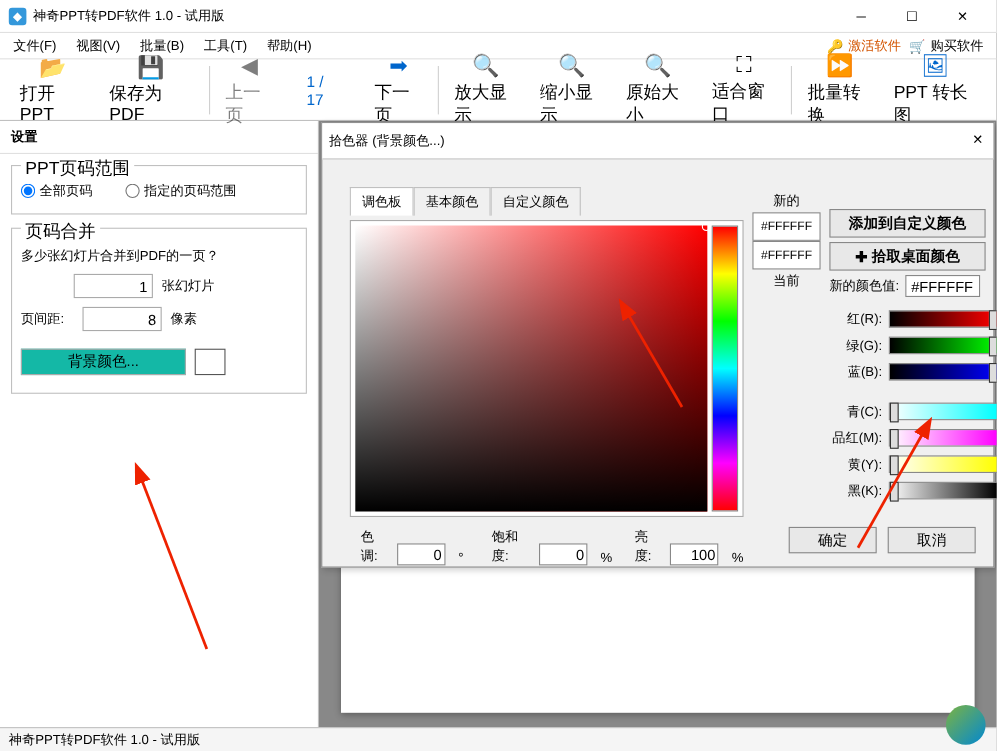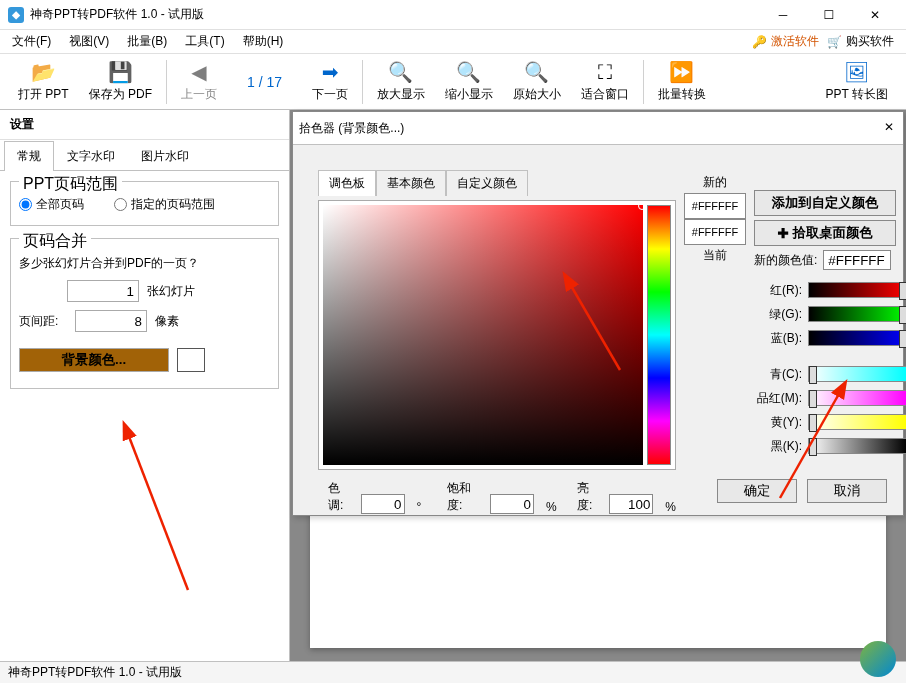--- a/index.html
+++ b/index.html
@@ -13,39 +13,39 @@
 .menubar { height: 24px; display: flex; align-items: center; padding: 0 4px; border-bottom: 1px solid #e0e0e0; gap: 2px; }
 .menu-item { padding: 2px 8px; cursor: pointer; }
 .menubar-right { margin-left: auto; display: flex; align-items: center; gap: 8px; padding-right: 8px; }
 .activate-link { color: #d35400; display: flex; align-items: center; gap: 4px; cursor: pointer; }
 .buy-link { display: flex; align-items: center; gap: 4px; cursor: pointer; }
 
 .toolbar { height: 56px; border-bottom: 1px solid #c0c0c0; display: flex; align-items: center; padding: 0 8px; gap: 0; }
 .tool-btn { display: flex; flex-direction: column; align-items: center; justify-content: center; padding: 4px 10px; cursor: pointer; height: 52px; }
 .tool-sep { width: 1px; height: 44px; background: #d0d0d0; margin: 0 4px; }
 .tool-icon { width: 24px; height: 24px; display: flex; align-items: center; justify-content: center; font-size: 20px; }
-.tool-label { font-size: 12px; margin-top: 2px; }
+.tool-label { font-size: 16px; margin-top: 2px; }
 .page-indicator { padding: 0 20px; color: #0066cc; font-size: 14px; }
 .toolbar-spacer { flex: 1; }
 
 .content { display: flex; height: calc(100% - 132px); }
 .sidebar-container { width: 290px; border-right: 1px solid #c0c0c0; display: flex; flex-direction: column; }
 .settings-header { padding: 6px 10px; font-weight: bold; border-bottom: 1px solid #e0e0e0; }
 .settings-tabs { display: flex; border-bottom: 1px solid #c0c0c0; padding: 0 4px; }
 .settings-tab { padding: 6px 12px; cursor: pointer; border: 1px solid transparent; border-bottom: none; position: relative; top: 1px; }
 .settings-tab.active { border-color: #c0c0c0; background: #fff; }
 .settings-body { padding: 10px; }
 .group-box { border: 1px solid #c0c0c0; padding: 10px 8px 8px; margin-bottom: 12px; position: relative; }
 .group-title { position: absolute; top: -8px; left: 8px; background: #fff; padding: 0 4px; font-size: 16px; }
 .radio-row { display: flex; gap: 30px; padding: 4px 0; }
 .radio-item { display: flex; align-items: center; gap: 4px; cursor: pointer; }
 .form-row { display: flex; align-items: center; gap: 8px; margin: 8px 0; }
 .form-label { min-width: 48px; }
 .spin-input { width: 72px; height: 22px; border: 1px solid #aaa; padding: 0 4px; text-align: right; }
-.bg-color-btn { width: 150px; height: 24px; border: 1px solid #aaa; background: #a16207; cursor: pointer; font-weight: bold; }
+.bg-color-btn { width: 150px; height: 24px; border: 1px solid #aaa; background: #14b8a6; cursor: pointer; }
 .color-swatch-box { width: 28px; height: 24px; border: 1px solid #555; background: #fff; }
 
 .main-area { flex: 1; position: relative; background: #888; }
 .preview-page { position: absolute; left: 20px; top: 398px; right: 20px; height: 140px; background: #fff; box-shadow: 0 2px 6px rgba(0,0,0,0.3); }
 
 .colorpicker-dialog { position: absolute; left: 292px; top: 111px; width: 612px; height: 405px; background: #f0f0f0; border: 1px solid #888; box-shadow: 2px 2px 6px rgba(0,0,0,0.2); }
 .dlg-title { height: 22px; display: flex; align-items: center; padding: 16px 6px; border-bottom: 1px solid #c0c0c0; background: #fff; }
 .dlg-close { margin-left: auto; width: 16px; height: 16px; cursor: pointer; text-align: center; }
 .dlg-body { padding: 25px; }
 .cp-tabs { display: flex; gap: 0; margin-bottom: 4px; }
@@ -174,25 +174,20 @@
   <div class="toolbar-spacer"></div>
   <div class="tool-btn">
     <div class="tool-icon" style="color:#0066cc">🖼</div>
     <div class="tool-label">PPT 转长图</div>
   </div>
 </div>
 
 <div class="content">
   <div class="sidebar-container">
     <div class="settings-header">设置</div>
-    <div class="settings-tabs">
-      <div class="settings-tab active">常规</div>
-      <div class="settings-tab">文字水印</div>
-      <div class="settings-tab">图片水印</div>
-    </div>
     <div class="settings-body">
       <div class="group-box">
         <div class="group-title">PPT页码范围</div>
         <div class="radio-row">
           <label class="radio-item">
             <input type="radio" name="range" checked="" style="">
             <span>全部页码</span>
           </label>
           <label class="radio-item">
             <input type="radio" name="range" style="">

